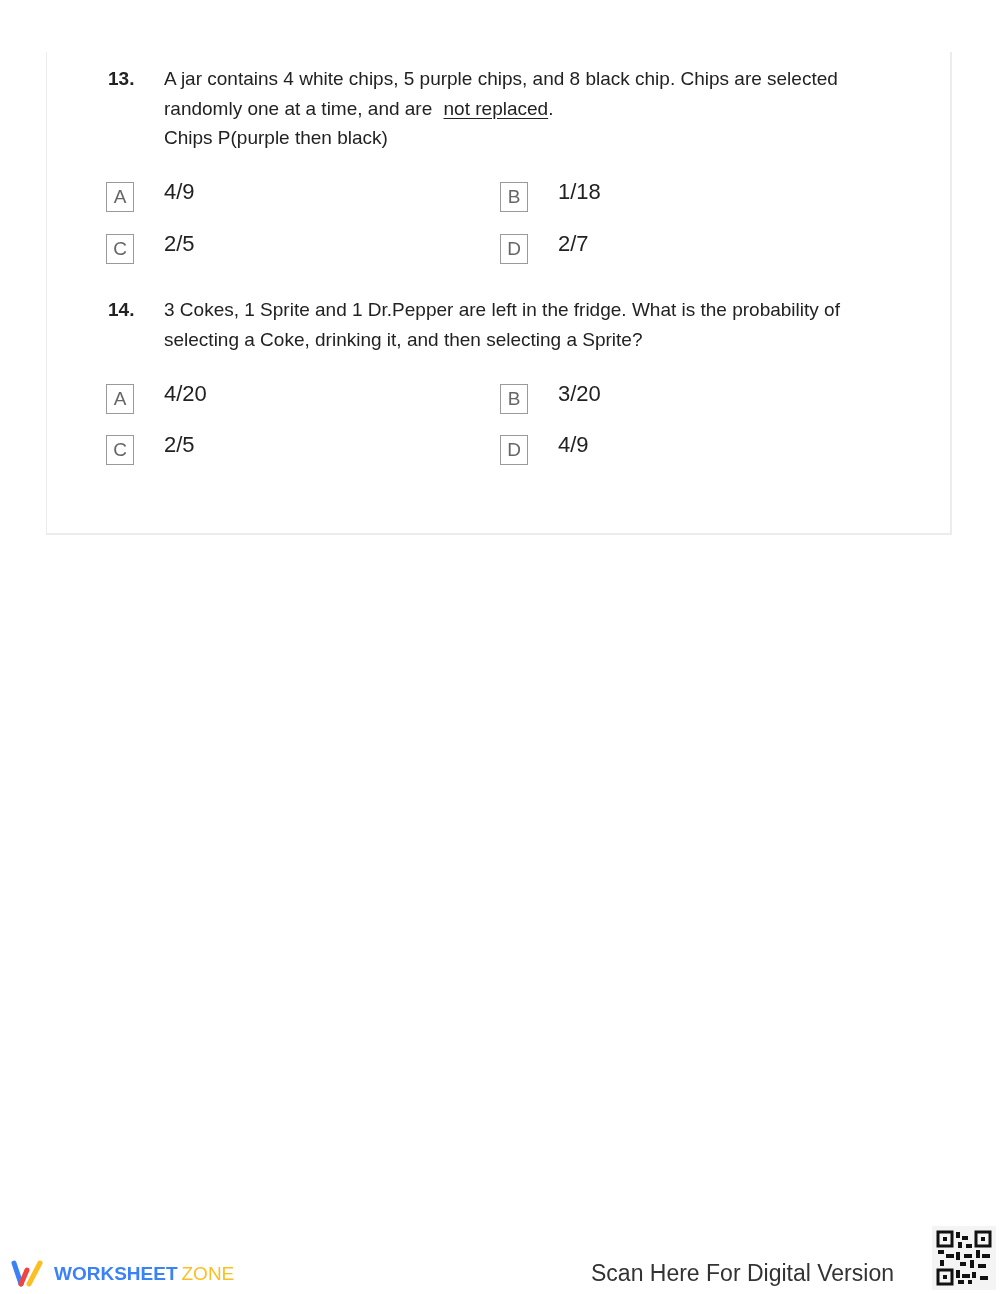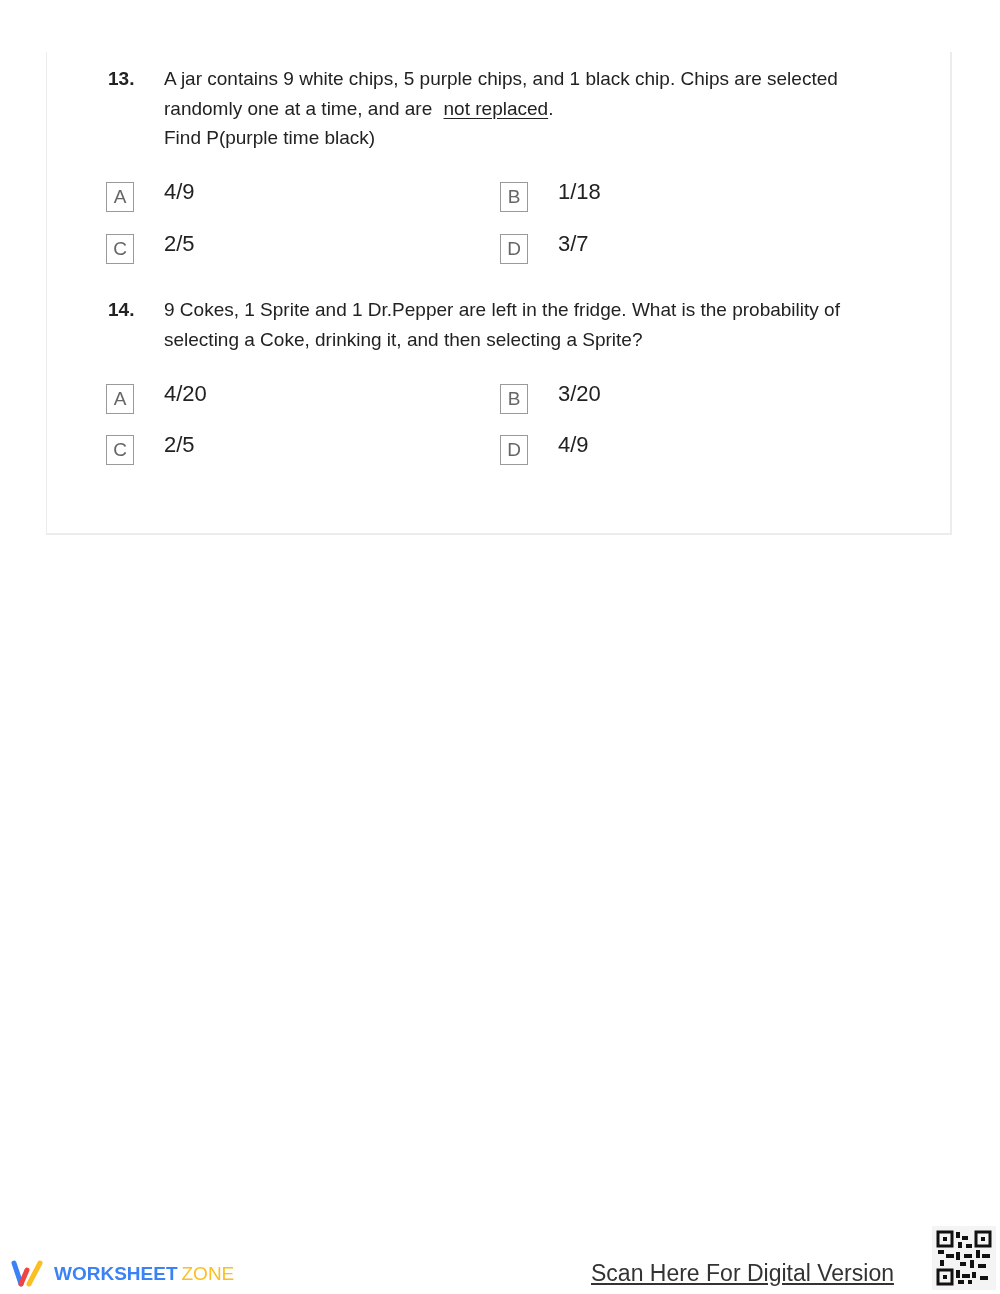--- a/index.html
+++ b/index.html
@@ -8,56 +8,56 @@
   .q { position: absolute; left: 108px; font-size: 19px; line-height: 29.5px; }
   .q .num { position: absolute; left: 0; top: 0; font-weight: bold; }
   .q .text { position: absolute; left: 56px; top: 0; width: 700px; }
   .q .text u { text-underline-offset: 3px; padding-left: 6px; }
   .opt { position: absolute; height: 30px; }
   .opt .box { position: absolute; left: 0; top: 0; width: 28px; height: 30px; border: 1px solid #9a9a9a; box-sizing: border-box; text-align: center; line-height: 28px; font-size: 19px; color: #666; }
   .opt .val { position: absolute; left: 58px; top: -3px; font-size: 22px; white-space: nowrap; color: #222; }
   .footer-logo { position: absolute; left: 10px; top: 1258px; height: 32px; display: flex; align-items: center; }
   .footer-logo .brand1 { color: #3b82f6; font-weight: bold; font-size: 19px; letter-spacing: 0px; margin-left: 8px; }
   .footer-logo .brand2 { color: #fbbf24; font-weight: normal; font-size: 19px; margin-left: 4px; }
-  .scan { position: absolute; left: 591px; top: 1260px; font-size: 23px; color: #333; white-space: nowrap; text-decoration: underline; }
+  .scan { position: absolute; left: 591px; top: 1260px; font-size: 23px; color: #333; white-space: nowrap; }
   .qr { position: absolute; left: 932px; top: 1226px; width: 64px; height: 64px; background: #f4f4f4; }
 </style>
 </head>
 <body>
 
 <div class="card"></div>
 
 <div class="q" style="top:64px;">
   <span class="num">13.</span>
   <div class="text">
-    <span>A jar contains 9 white chips, 5 purple chips, and 1 black chip. Chips are selected randomly one at a time, and are </span><u>not replaced</u><span>.</span><br>
-    <span>Find P(purple time black)</span>
+    <span>A jar contains 4 white chips, 5 purple chips, and 8 black chip. Chips are selected randomly one at a time, and are </span><u>not replaced</u><span>.</span><br>
+    <span>Chips P(purple then black)</span>
   </div>
 </div>
 
 <div class="opt" style="left:106px; top:182px;">
   <div class="box">A</div>
   <div class="val">4/9</div>
 </div>
 <div class="opt" style="left:500px; top:182px;">
   <div class="box">B</div>
   <div class="val">1/18</div>
 </div>
 <div class="opt" style="left:106px; top:234px;">
   <div class="box">C</div>
   <div class="val">2/5</div>
 </div>
 <div class="opt" style="left:500px; top:234px;">
   <div class="box">D</div>
-  <div class="val">3/7</div>
+  <div class="val">2/7</div>
 </div>
 
 <div class="q" style="top:295px;">
   <span class="num">14.</span>
-  <div class="text">9 Cokes, 1 Sprite and 1 Dr.Pepper are left in the fridge. What is the probability of selecting a Coke, drinking it, and then selecting a Sprite?</div>
+  <div class="text">3 Cokes, 1 Sprite and 1 Dr.Pepper are left in the fridge. What is the probability of selecting a Coke, drinking it, and then selecting a Sprite?</div>
 </div>
 
 <div class="opt" style="left:106px; top:384px;">
   <div class="box">A</div>
   <div class="val">4/20</div>
 </div>
 <div class="opt" style="left:500px; top:384px;">
   <div class="box">B</div>
   <div class="val">3/20</div>
 </div>

